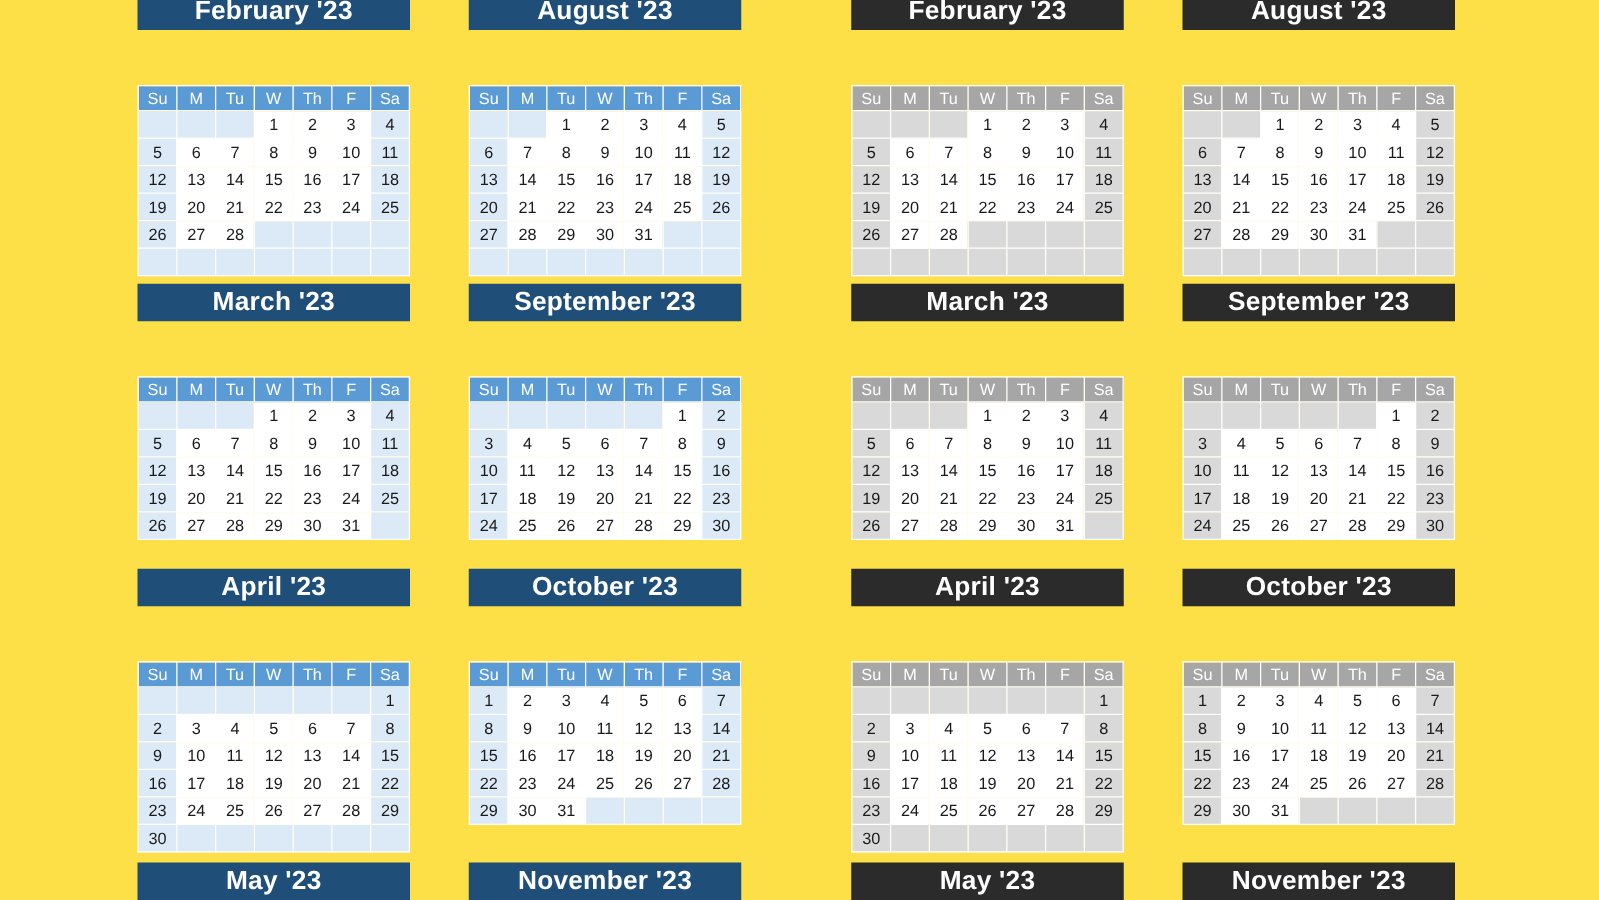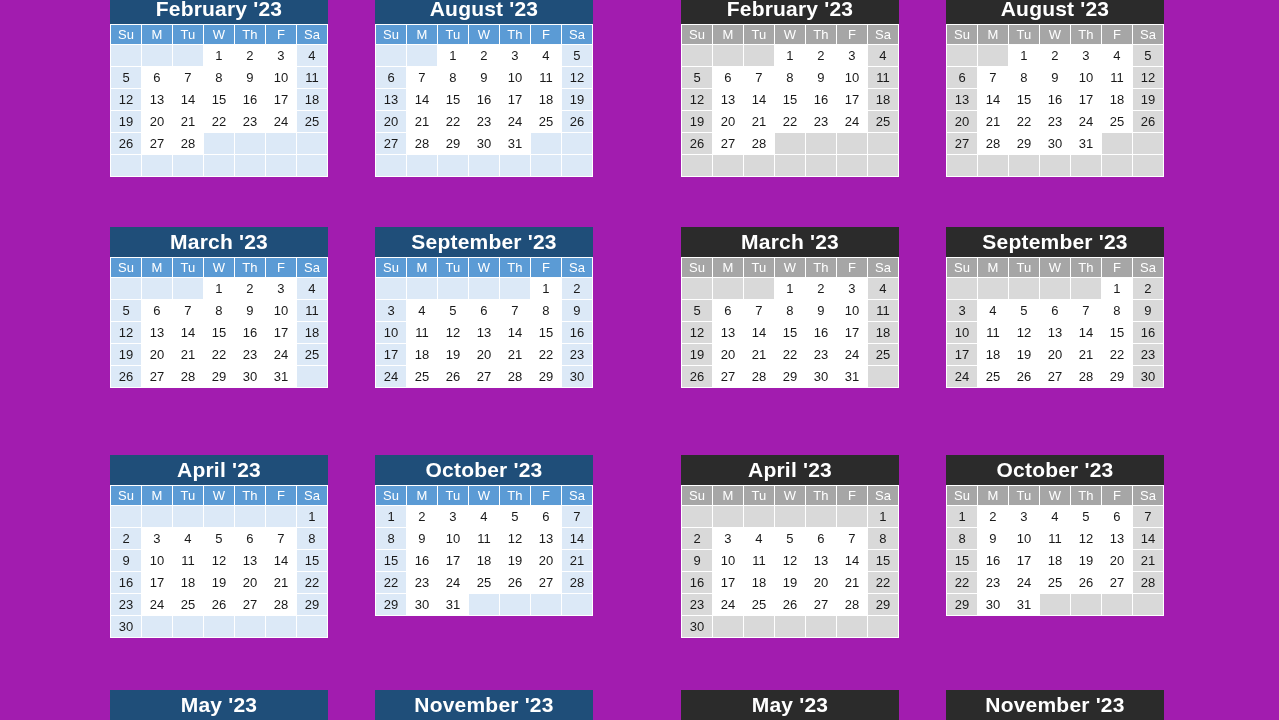--- a/index.html
+++ b/index.html
@@ -10,21 +10,21 @@
   body {
     width: 1279px;
     height: 720px;
     overflow: hidden;
     font-family: "Liberation Sans", sans-serif;
   }
   #page {
     position: relative;
     width: 1279px;
     height: 720px;
-    background: #a21caf;
+    background: #fde047;
   }
   .grid {
     position: absolute;
     left: 0;
     top: 0;
     width: 1279px;
     height: 720px;
   }
   .cal {
     position: absolute;
@@ -38,20 +38,21 @@
     line-height: 30px;
     height: 30px;
     color: #ffffff;
     white-space: nowrap;
     overflow: hidden;
   }
   table.cal-table {
     border-collapse: collapse;
     table-layout: fixed;
     width: 100%;
+    margin-top: 44px;
   }
   table.cal-table td, table.cal-table th {
     width: 14.2857%;
     height: 22px;
     text-align: center;
     vertical-align: middle;
     font-size: 13px;
     padding: 0;
     border: 1px solid #ffffff;
     box-sizing: border-box;

